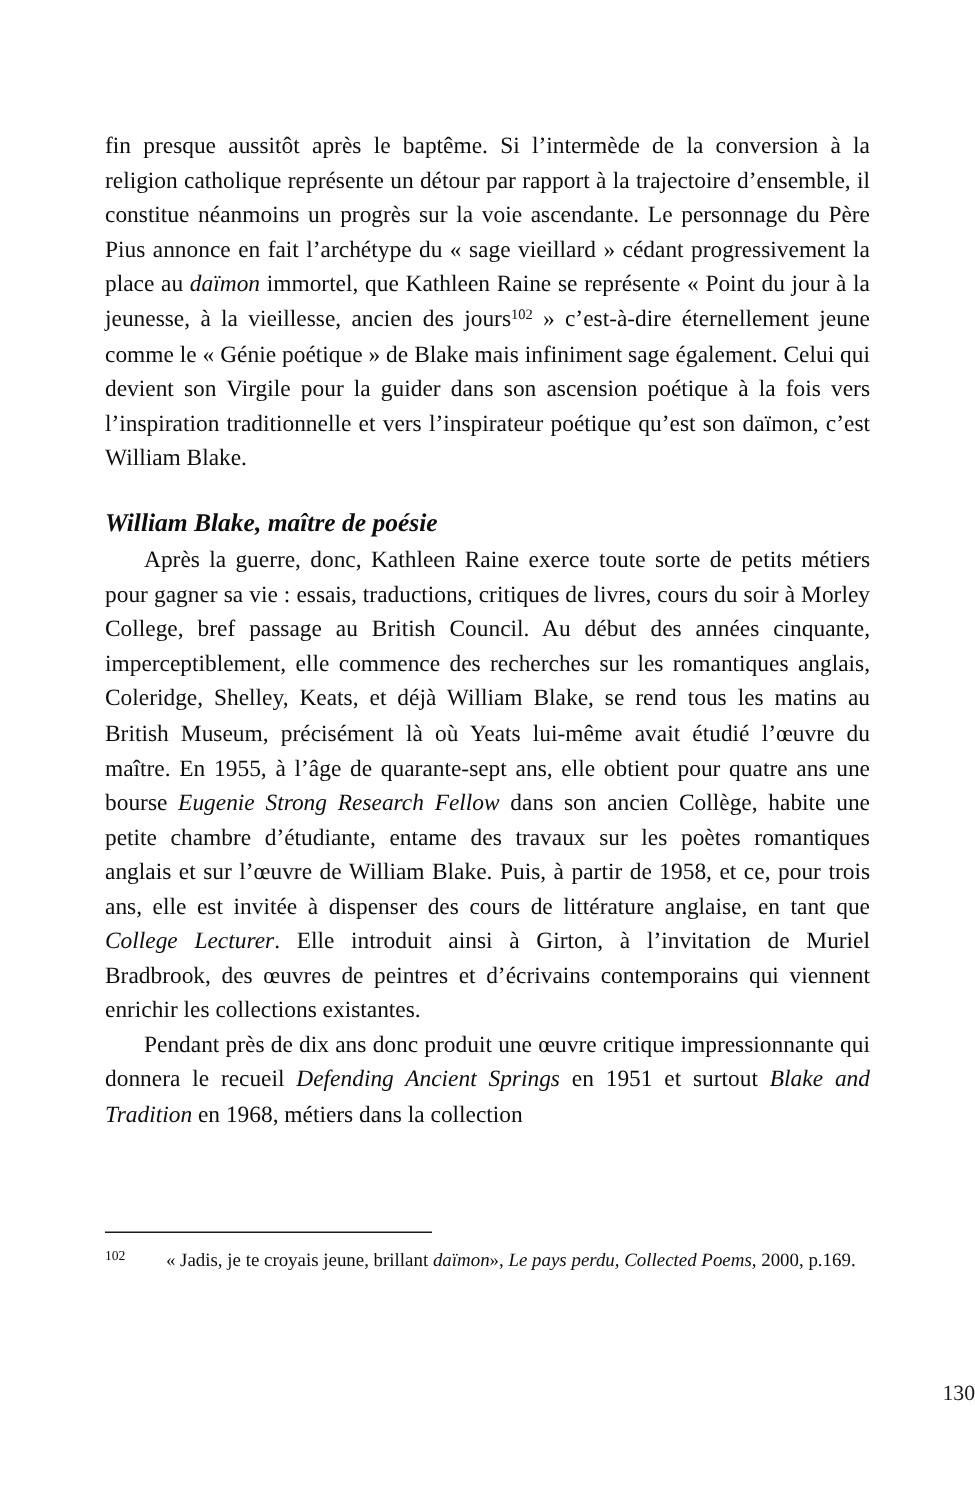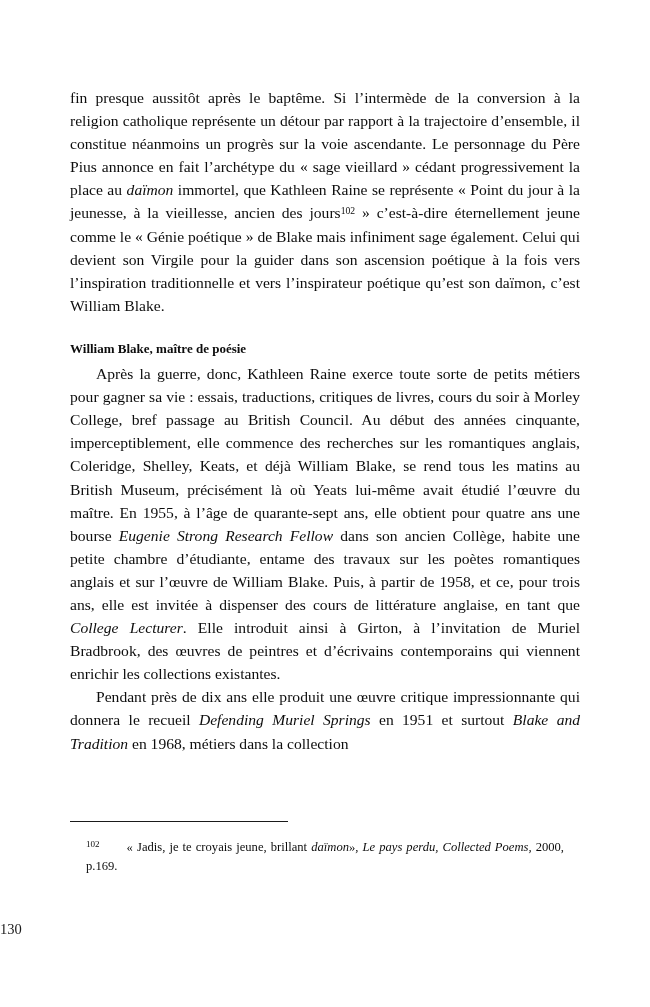--- a/index.html
+++ b/index.html
@@ -43,23 +43,24 @@
     text-indent: 0;
   }
 
   p.body-par.indented {
     text-indent: 26px;
   }
 
   h2.section-heading {
     margin: 0;
     padding: 0;
-    font-size: 13px;
+    font-size: 17px;
     line-height: 23.1px;
     font-weight: bold;
+    font-style: italic;
     text-align: left;
   }
 
   .heading-gap-before { height: 20px; }
   .heading-gap-after  { height: 2px; }
 
   em, .it { font-style: italic; }
 
   sup.fn-ref {
     font-size: 0.62em;
@@ -76,21 +77,21 @@
   }
 
   .footnote-rule {
     width: 218px;
     height: 0;
     border-top: 1.1px solid #1a1a1a;
     margin: 0 0 9px 0;
   }
 
   p.footnote {
-    margin: 16px;
+    margin: 0;
     font-size: 12.6px;
     line-height: 19px;
     text-align: justify;
     text-indent: 0;
   }
 
   p.footnote sup.fn-num {
     font-size: 0.72em;
     vertical-align: 0.42em;
     line-height: 0;
@@ -100,21 +101,21 @@
     display: inline-block;
     width: 27px;
   }
 
   
   .page-number {
     position: absolute;
     left: 0;
     top: 920px;
     width: 650px;
-    text-align: left;
+    text-align: right;
     font-size: 14.5px;
     line-height: 18px;
     color: #1a1a1a;
   }
 </style>
 </head>
 <body>
 
 <div class="page">
 
@@ -123,21 +124,21 @@
     <p class="body-par"><span>fin presque aussitôt après le baptême. Si l’intermède de la conversion à la religion catholique représente un détour par rapport à la trajectoire d’ensemble, il constitue néanmoins un progrès sur la voie ascendante. Le personnage du Père Pius annonce en fait l’archétype du « sage vieillard » cédant progressivement la place au </span><em class="it">daïmon</em><span> immortel, que Kathleen Raine se représente « Point du jour à la jeunesse, à la vieillesse, ancien des jours</span><sup class="fn-ref">102</sup><span> » c’est-à-dire éternellement jeune comme le « Génie poétique » de Blake mais infiniment sage également. Celui qui devient son Virgile pour la guider dans son ascension poétique à la fois vers l’inspiration traditionnelle et vers l’inspirateur poétique qu’est son daïmon, c’est William Blake.</span></p>
 
     <div class="heading-gap-before"></div>
 
     <h2 class="section-heading">William Blake, maître de poésie</h2>
 
     <div class="heading-gap-after"></div>
 
     <p class="body-par indented"><span>Après la guerre, donc, Kathleen Raine exerce toute sorte de petits métiers pour gagner sa vie : essais, traductions, critiques de livres, cours du soir à Morley College, bref passage au British Council. Au début des années cinquante, imperceptiblement, elle commence des recherches sur les romantiques anglais, Coleridge, Shelley, Keats, et déjà William Blake, se rend tous les matins au British Museum, précisément là où Yeats lui-même avait étudié l’œuvre du maître. En 1955, à l’âge de quarante-sept ans, elle obtient pour quatre ans une bourse </span><em class="it">Eugenie Strong Research Fellow</em><span> dans son ancien Collège, habite une petite chambre d’étudiante, entame des travaux sur les poètes romantiques anglais et sur l’œuvre de William Blake. Puis, à partir de 1958, et ce, pour trois ans, elle est invitée à dispenser des cours de littérature anglaise, en tant que </span><em class="it">College Lecturer</em><span>. Elle introduit ainsi à Girton, à l’invitation de Muriel Bradbrook, des œuvres de peintres et d’écrivains contemporains qui viennent enrichir les collections existantes.</span></p>
 
-    <p class="body-par indented"><span>Pendant près de dix ans elle produit une œuvre critique impressionnante qui donnera le recueil </span><em class="it">Defending Muriel Springs</em><span> en 1951 et surtout </span><em class="it">Blake and Tradition</em><span> en 1968, métiers dans la collection</span></p>
+    <p class="body-par indented"><span>Pendant près de dix ans donc produit une œuvre critique impressionnante qui donnera le recueil </span><em class="it">Defending Ancient Springs</em><span> en 1951 et surtout </span><em class="it">Blake and Tradition</em><span> en 1968, métiers dans la collection</span></p>
 
   </div>
 
   <div class="footnote-zone">
     <div class="footnote-rule"></div>
     <p class="footnote"><sup class="fn-num">102</sup><span class="fn-spacer"></span><span>« Jadis, je te croyais jeune, brillant </span><em class="it">daïmon</em><span>», </span><em class="it">Le pays perdu, Collected Poems,</em><span> 2000, p.169.</span></p>
   </div>
 
   <div class="page-number">130</div>
 

